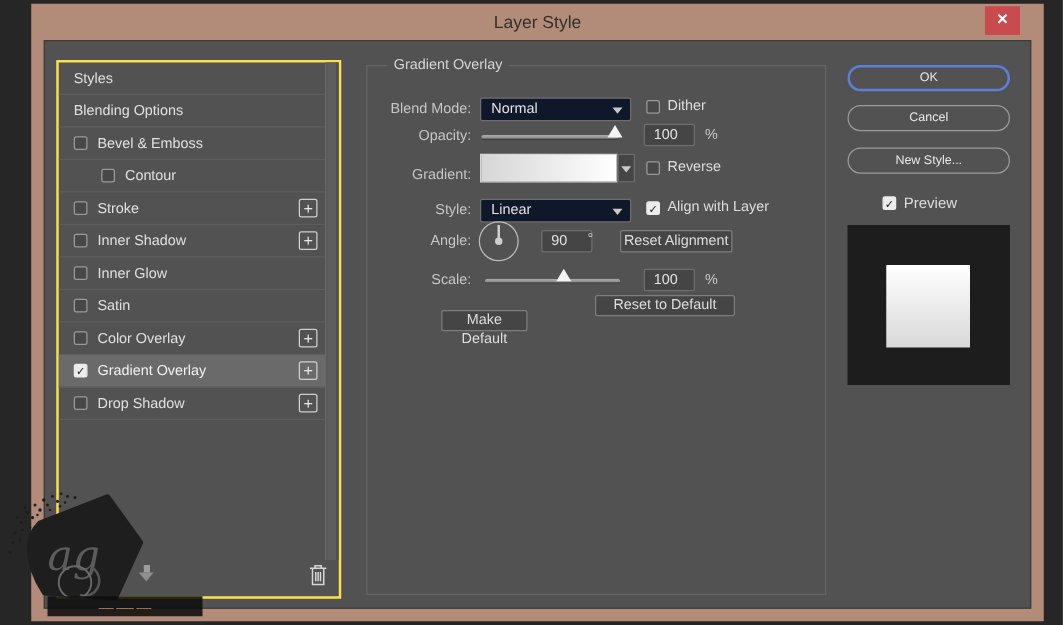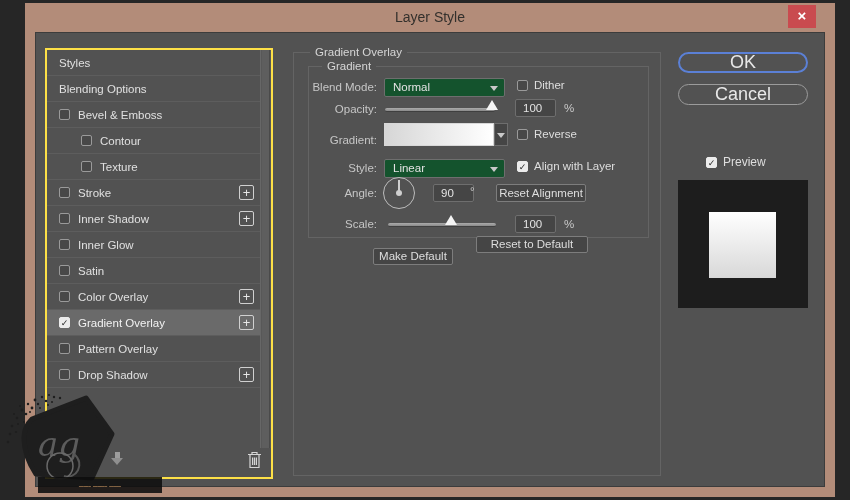--- a/index.html
+++ b/index.html
@@ -88,21 +88,21 @@
     color:#d6d6d6; font-size:11.5px; line-height:13px; white-space:nowrap;
   }
   .main-group { left:257px; top:19px; width:368px; height:424px; }
   .inner-group { left:272px; top:33px; width:341px; height:172px; }
 
   .ctl-label {
     position:absolute; left:231px; width:110px; text-align:right;
     color:#c6c6c6; font-size:11.5px;
   }
   .dropdown {
-    position:absolute; height:19px; background:#14532d;
+    position:absolute; height:19px; background:#0f172a;
     border:1px solid #6e6e6e; border-radius:2px; color:#e3e3e3;
     font-size:11.5px; line-height:17px; padding-left:8px; cursor:pointer;
   }
   .dd-chev {
     position:absolute; right:6px; top:7px; width:0; height:0;
     border:4px solid transparent; border-top:5px solid #c9c9c9;
   }
   .val-box {
     position:absolute; width:41px; height:18px; background:#454545;
     border:1px solid #6e6e6e; border-radius:2px; color:#e3e3e3;
@@ -140,21 +140,21 @@
   .ps-btn {
     position:absolute; background:#454545; border:1px solid #7d7d7d;
     border-radius:2px; color:#dedede; font-size:11.5px; text-align:center;
     cursor:pointer;
   }
 
   
   .pill {
     position:absolute; left:642px; width:130px; height:21px;
     border:1px solid #9b9b9b; border-radius:11px; background:transparent;
-    color:#e8e8e8; font-size:18px; text-align:center; line-height:19px;
+    color:#e8e8e8; font-size:10px; text-align:center; line-height:19px;
     cursor:pointer;
   }
   .pill.ok { border:2px solid #5b80d6; line-height:17px; }
   .preview-thumb {
     position:absolute; left:642px; top:147px; width:130px; height:128px;
     background:#1d1d1d;
   }
   .preview-square {
     position:absolute; left:31px; top:32px; width:67px; height:66px;
     background:linear-gradient(to bottom,#ffffff,#d8d8d8);
@@ -190,24 +190,20 @@
             <span class="lab">Blending Options</span>
           </div>
           <div class="row">
             <span class="cb"></span>
             <span class="lab">Bevel &amp; Emboss</span>
           </div>
           <div class="row indent">
             <span class="cb"></span>
             <span class="lab">Contour</span>
           </div>
-          <div class="row indent">
-            <span class="cb"></span>
-            <span class="lab">Texture</span>
-          </div>
           <div class="row">
             <span class="cb"></span>
             <span class="lab">Stroke</span>
             <span class="plus">+</span>
           </div>
           <div class="row">
             <span class="cb"></span>
             <span class="lab">Inner Shadow</span>
             <span class="plus">+</span>
           </div>
@@ -221,24 +217,20 @@
           </div>
           <div class="row">
             <span class="cb"></span>
             <span class="lab">Color Overlay</span>
             <span class="plus">+</span>
           </div>
           <div class="row selected">
             <span class="cb on">✓</span>
             <span class="lab">Gradient Overlay</span>
             <span class="plus">+</span>
-          </div>
-          <div class="row">
-            <span class="cb"></span>
-            <span class="lab">Pattern Overlay</span>
           </div>
           <div class="row">
             <span class="cb"></span>
             <span class="lab">Drop Shadow</span>
             <span class="plus">+</span>
           </div>
         </div>
       <div class="v-scroll">
         <div class="thumb-bar"></div>
       </div>
@@ -256,23 +248,20 @@
           <svg width="15" height="18" viewBox="0 0 15 18">
             <path d="M1 3.5h13 M5 3.5V1.5h5v2 M3 3.5v13h9v-13 M5.6 6.5v7.5 M7.5 6.5v7.5 M9.4 6.5v7.5" stroke="#d6d6d6" fill="none" stroke-width="1.2"></path>
           </svg>
         </div>
       </div>
     </div>
 
     <div class="fieldset main-group">
       <div class="legend" style="left:16px">Gradient Overlay</div>
     </div>
-    <div class="fieldset inner-group">
-      <div class="legend" style="left:13px">Gradient</div>
-    </div>
 
     <div class="ctl-label" style="top:48px">Blend Mode:</div>
     <div class="dropdown" style="left:348px;top:45px;width:121px">
       <span>Normal</span>
       <span class="dd-chev"></span>
     </div>
     <div class="check-line" style="left:481px;top:46px">
       <span class="cb"></span>
       <span class="txt">Dither</span>
     </div>
@@ -313,25 +302,26 @@
     <div class="unit" style="left:434px;top:152px">°</div>
     <div class="ps-btn" style="left:460px;top:151px;width:90px;height:18px;line-height:16px">Reset Alignment</div>
 
     <div class="ctl-label" style="top:185px">Scale:</div>
     <div class="track" style="left:352px;top:190px;width:108px">
       <div class="sl-thumb" style="left: calc(58% - 6px);"></div>
     </div>
     <div class="val-box" style="left:479px;top:182px">100</div>
     <div class="unit" style="left:528px;top:185px">%</div>
 
-    <div class="ps-btn" style="left:337px;top:215px;width:80px;height:17px;line-height:15px">Make Default</div>
+    <div class="ps-btn" style="left:317px;top:215px;width:69px;height:17px;line-height:15px">Make Default</div>
     <div class="ps-btn" style="left:440px;top:203px;width:112px;height:17px;line-height:15px">Reset to Default</div>
 
     <div class="pill ok" style="top:19px">OK</div>
     <div class="pill" style="top:51px">Cancel</div>
+    <div class="pill" style="top:85px">New Style...</div>
     <div class="check-line" style="left:670px;top:122px">
       <span class="cb on">✓</span>
       <span class="txt" style="font-size:12px">Preview</span>
     </div>
     <div class="preview-thumb">
       <div class="preview-square"></div>
     </div>
   </div>
 </div>
 

